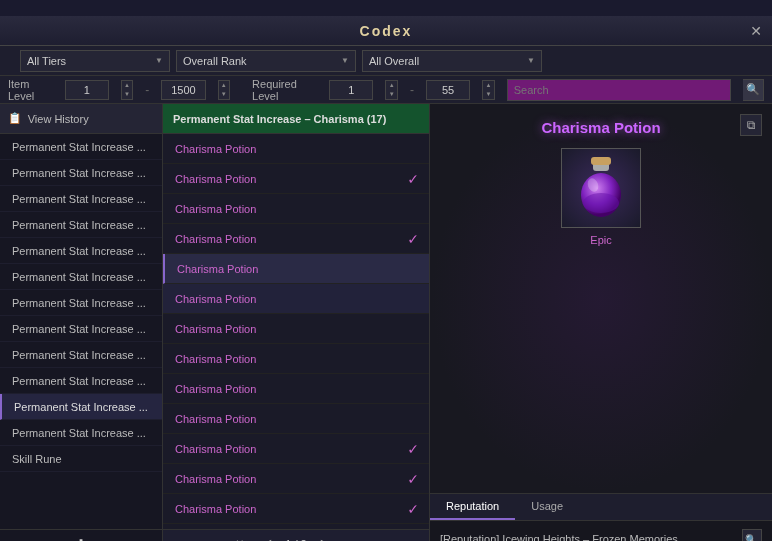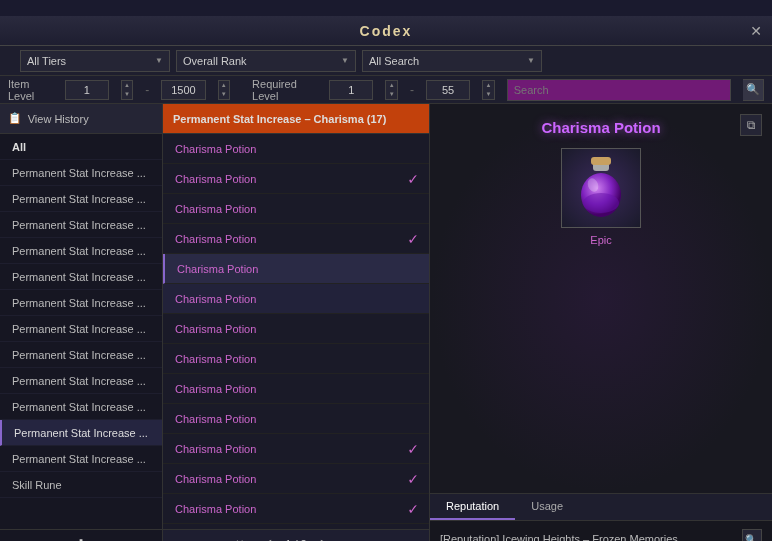--- a/index.html
+++ b/index.html
@@ -216,21 +216,21 @@
 
     
     .middle-panel {
       width: 267px;
       background: #1a1a28;
       border-right: 1px solid #333;
       display: flex;
       flex-direction: column;
     }
     .middle-header {
-      background: #c2410c;
+      background: #14532d;
       height: 30px;
       display: flex;
       align-items: center;
       padding: 0 10px;
       border-bottom: 1px solid #333;
       color: #ddd;
       font-size: 11px;
       font-weight: bold;
     }
     .item-list {
@@ -404,21 +404,21 @@
 <div class="filters-row">
   <div class="filter-select filter-select-wide">
     <span>All Tiers</span>
     <span class="chevron">▼</span>
   </div>
   <div class="filter-select filter-select-med">
     <span>Overall Rank</span>
     <span class="chevron">▼</span>
   </div>
   <div class="filter-select filter-select-cls">
-    <span>All Search</span>
+    <span>All Overall</span>
     <span class="chevron">▼</span>
   </div>
 </div>
 
 <div class="item-level-row">
   <span class="il-label">Item Level</span>
   <div class="il-input">
     <span>1</span>
   </div>
   <div class="il-stepper">
@@ -458,23 +458,20 @@
 </div>
 
 <div class="main-content">
 
   <div class="sidebar">
     <div class="sidebar-history-btn">
       <span>📋</span>
       <span>View History</span>
     </div>
     <div class="sidebar-items">
-      <div class="sidebar-item all-item">
-        <span>All</span>
-      </div>
       <div class="sidebar-item">
         <span>Permanent Stat Increase ...</span>
       </div>
       <div class="sidebar-item">
         <span>Permanent Stat Increase ...</span>
       </div>
       <div class="sidebar-item">
         <span>Permanent Stat Increase ...</span>
       </div>
       <div class="sidebar-item">

